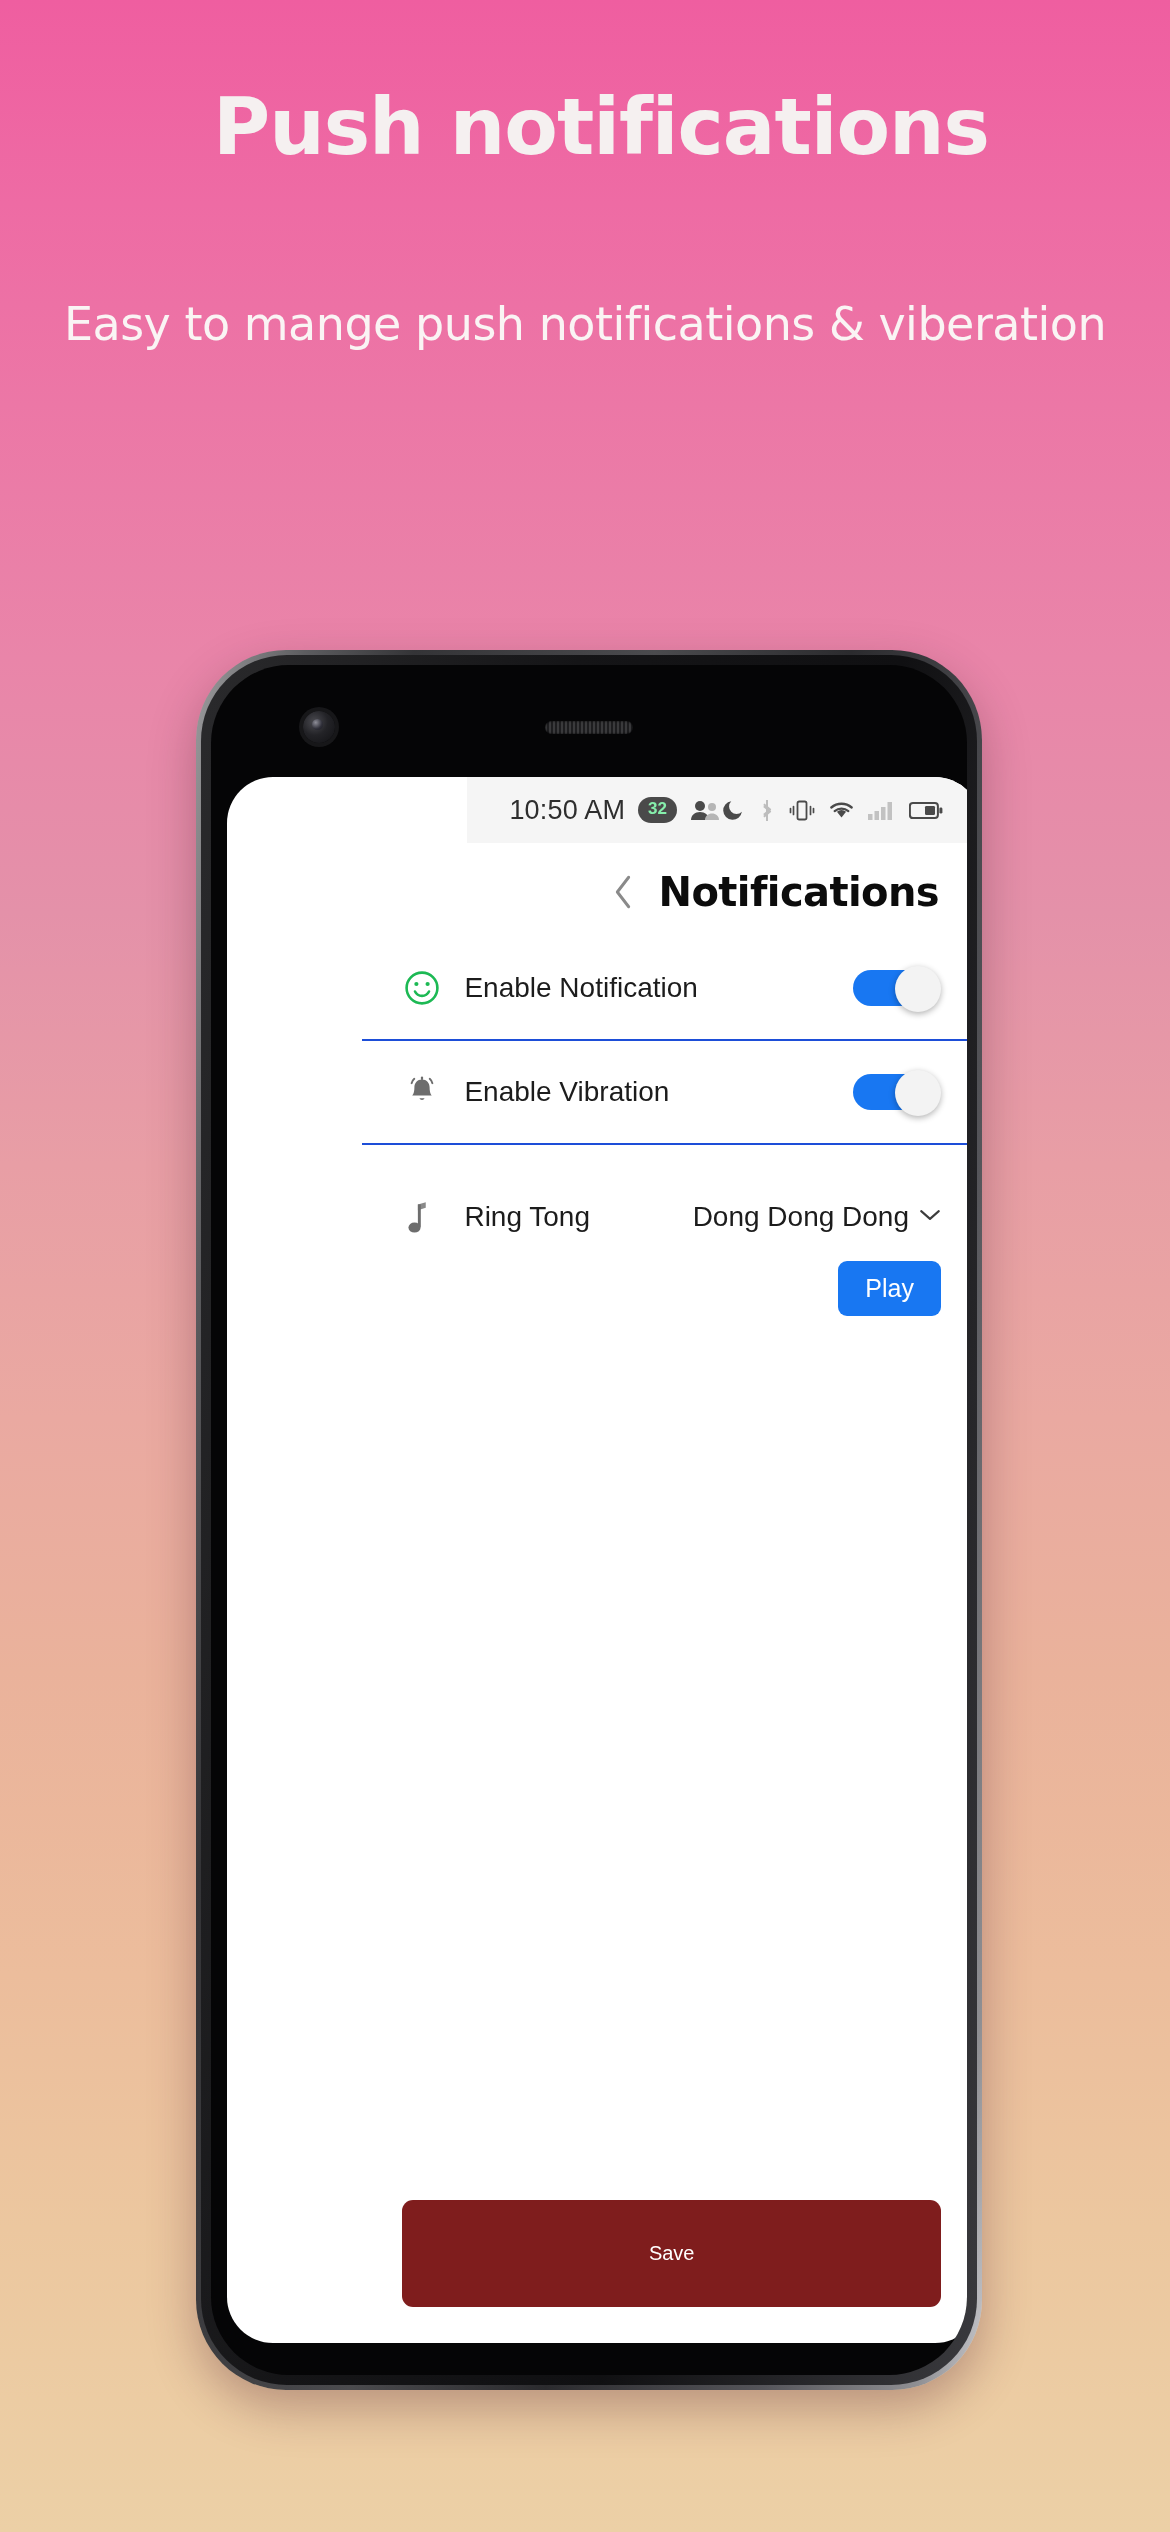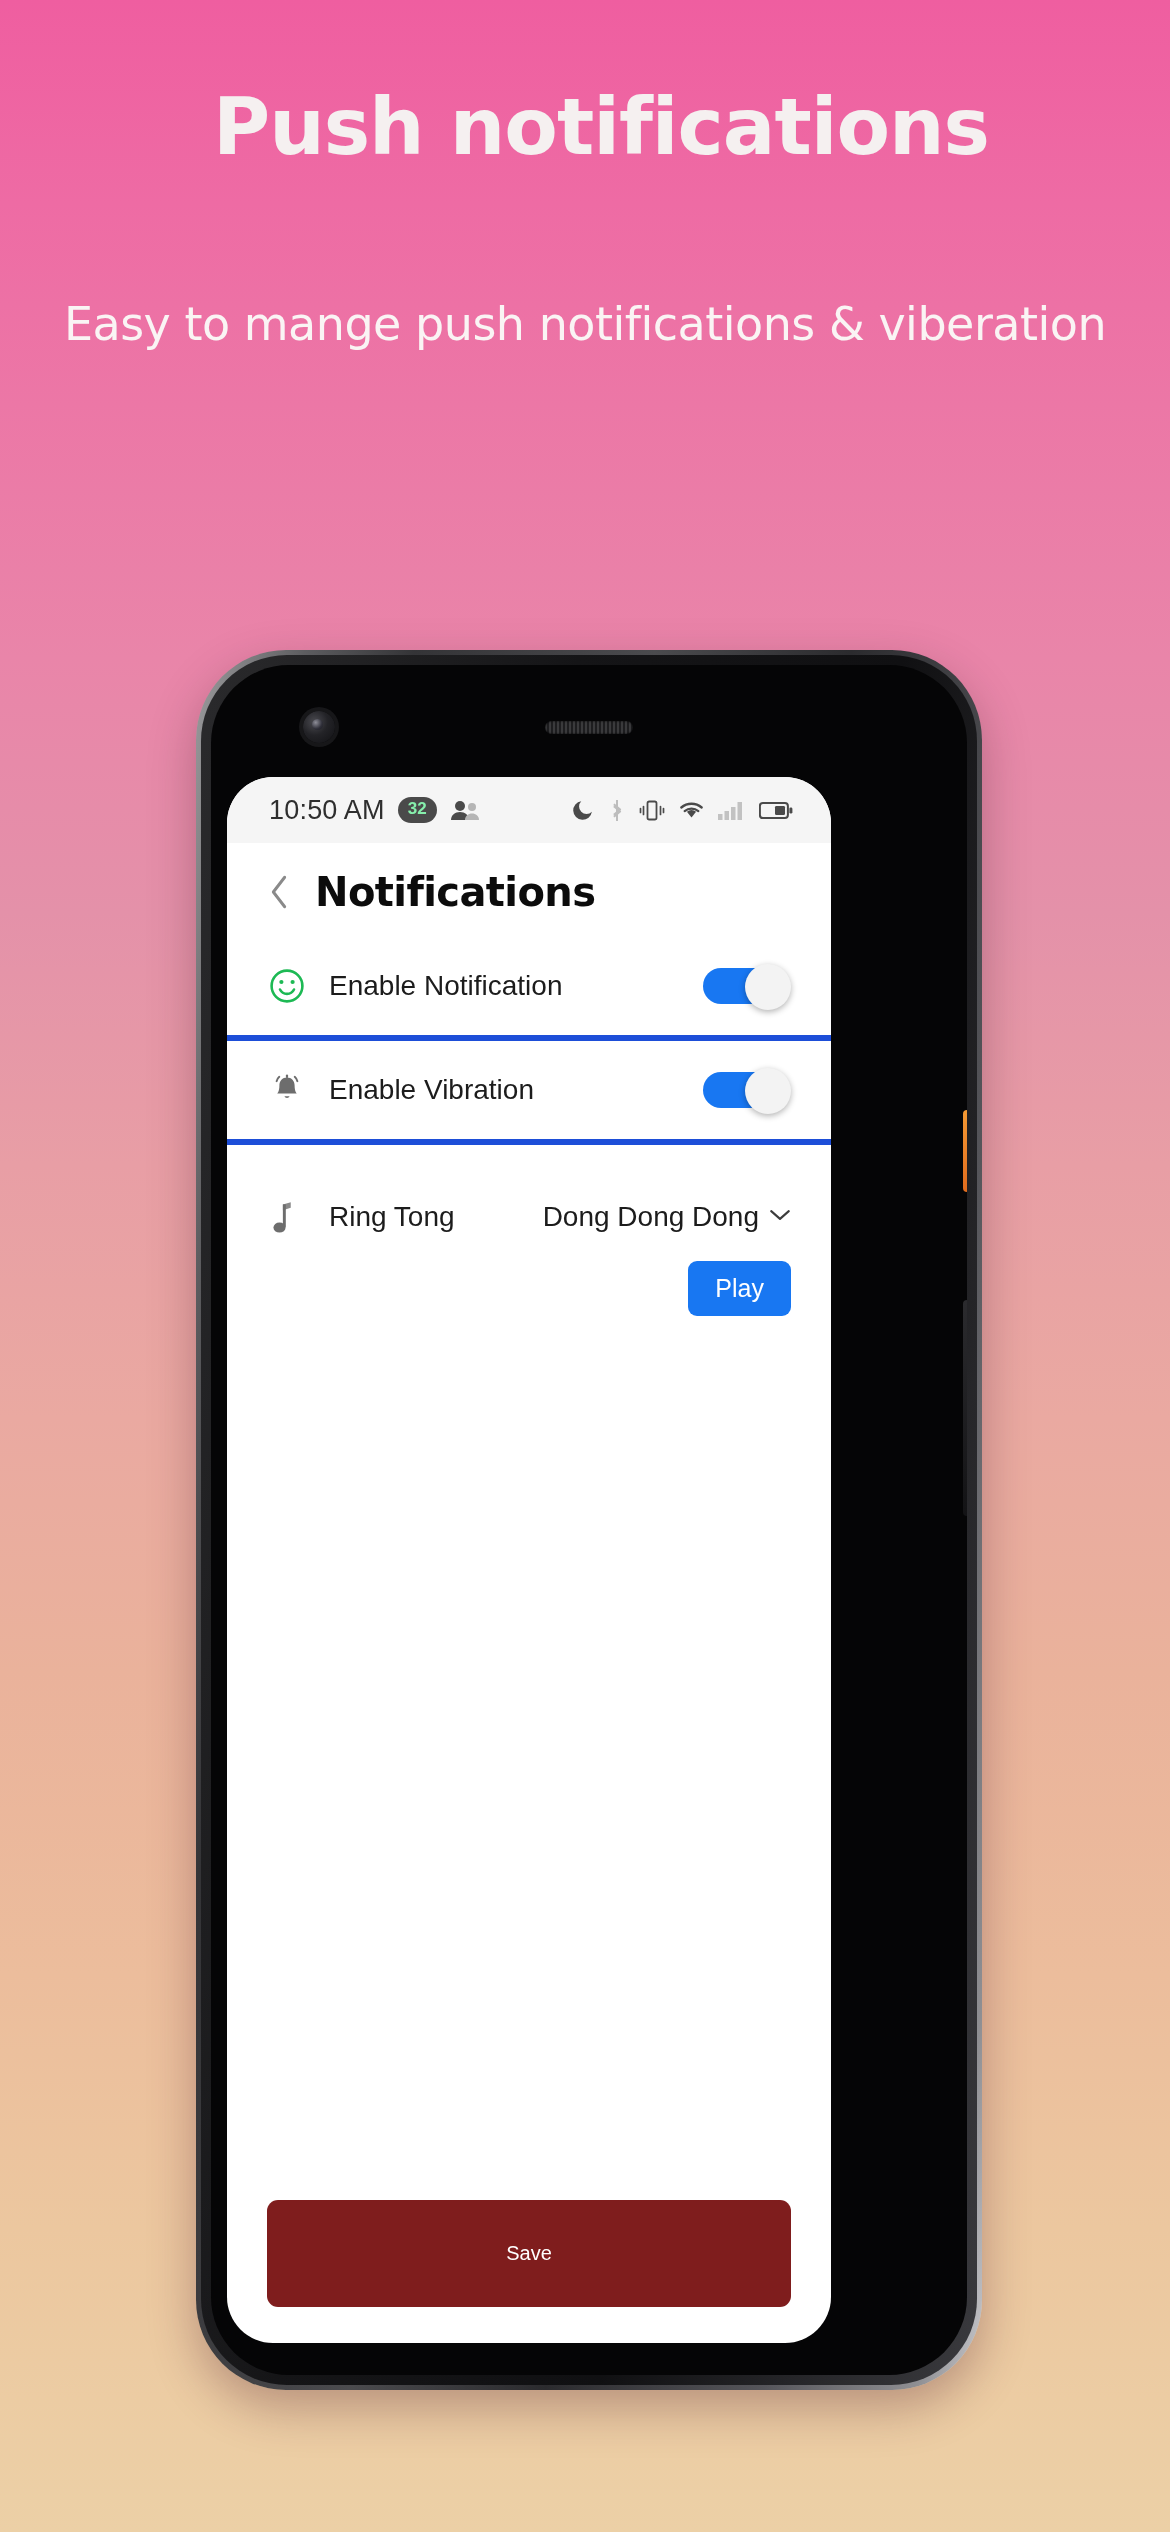--- a/index.html
+++ b/index.html
@@ -109,26 +109,27 @@
     right:-5px; top:635px;
     width:9px; height:216px;
     border-radius:4px;
     background:linear-gradient(180deg,#2b2b2e,#131315);
   }
 
   
   .screen {
     position:absolute;
     left:16px; top:112px;
-    width:604px; height:1566px;
+    width:754px; height:1566px;
     border-radius:46px;
     background:#ffffff;
     overflow:hidden;
     display:flex;
     flex-direction:column;
+    align-items:flex-end;
   }
 
   
   .statusbar {
     height:66px;
     background:#f5f5f5;
     display:flex;
     align-items:center;
     justify-content:space-between;
     padding:0 38px 0 42px;
@@ -161,21 +162,21 @@
     letter-spacing:-0.6px;
     font-family:"DejaVu Sans", sans-serif;
   }
 
   
   .list { flex:1 1 auto; display:flex; flex-direction:column; }
   .row {
     display:flex; align-items:center;
     padding:0 40px 0 42px;
     min-height:104px;
-    border-bottom:6px solid #1d4ed8;
+    border-bottom:2px solid #1d4ed8;
     position:relative;
   }
   .row-icon { width:52px; display:flex; align-items:center; justify-content:flex-start; }
   .row-label {
     flex:1 1 auto;
     font-size:28px;
     color:#1c1c1c;
     padding-left:8px;
   }
 

